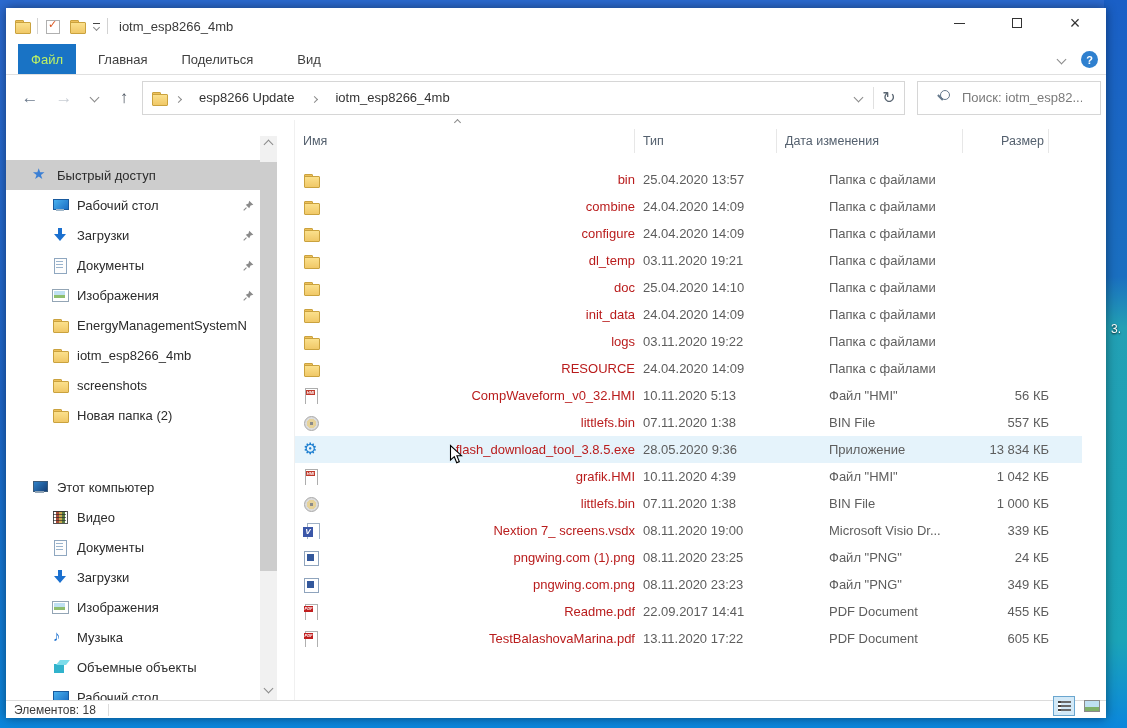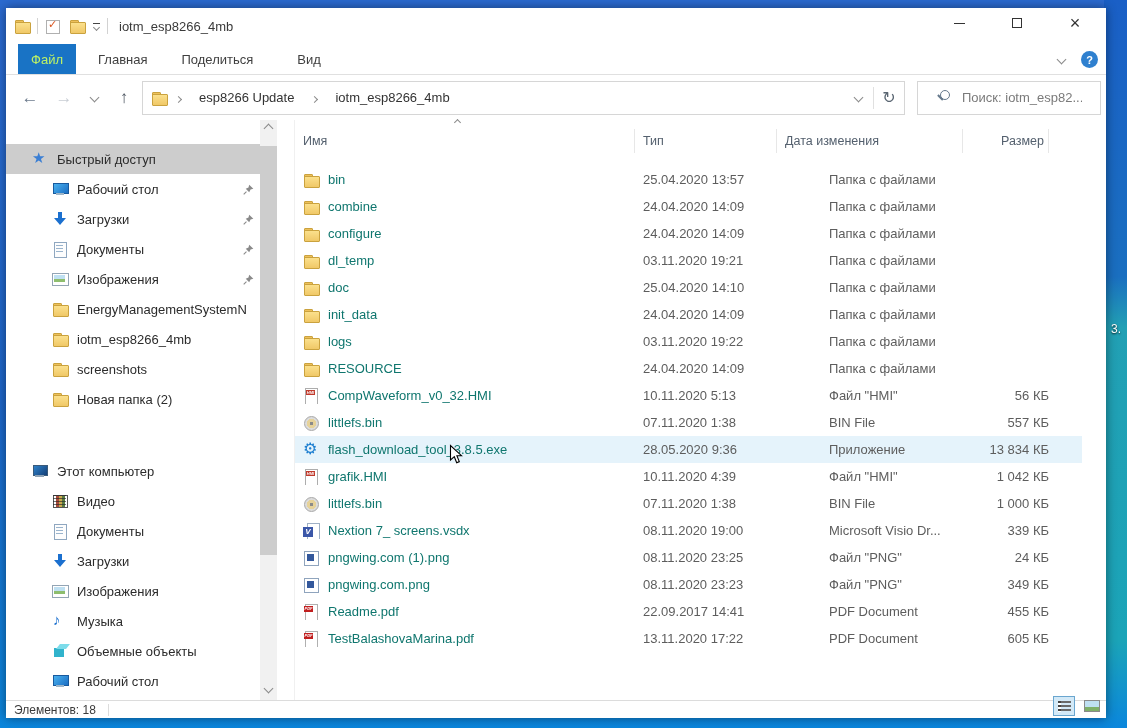--- a/index.html
+++ b/index.html
@@ -67,21 +67,21 @@
   .searchbox input { border:none; outline:none; width:120px; font-size:13px; font-family:inherit; color:#444; }
   .searchbox input::placeholder { color:#7a7a7a; }
   .mag { position:relative; width:15px; height:15px; flex:none; }
   .mag::before { content:""; position:absolute; left:4px; top:0; width:8px; height:8px; border:1.5px solid #66798c; border-radius:50%; }
   .mag::after { content:""; position:absolute; left:0; top:9px; width:7px; height:1.5px; background:#66798c; transform:rotate(45deg); transform-origin:right center; }
 
   
   .content { position:absolute; top:112px; left:0; right:0; bottom:18px; background:#fff; }
 
   
-  .sidebar { position:absolute; left:0; top:0; bottom:0; width:278px; overflow:hidden;padding-left:42px; }
+  .sidebar { position:absolute; left:0; top:16px; bottom:0; width:278px; overflow:hidden;padding-left:42px; }
   .sb-group { position:absolute; left:0; right:24px; }
   .g-qa { top:24px; } .g-pc { top:336px; }
   .sbrow { height:30px; display:flex; align-items:center; font-size:13px; color:#2b2b2b; padding-left:46px; white-space:nowrap; overflow:hidden; }
   .sbrow.head { padding-left:26px; }
   .sbrow.selected { background:#cdcdcd; }
   .sbrow .lbl { margin-left:9px; overflow:hidden; white-space:nowrap; }
   .pin { margin-left:auto; margin-right:6px; flex:none; }
 
   
   .sb-scroll { position:absolute; right:7px; top:0; bottom:0; width:17px; background:#f1f1f1; }
@@ -95,21 +95,21 @@
   .lheader { position:absolute; top:6px; left:0; right:24px; height:30px; display:flex; align-items:center; color:#54606e; font-size:12.5px; }
   .hc { height:24px; display:flex; align-items:center; border-right:1px solid #e7e7e7; }
   .hname { width:340px; padding-left:8px; position:relative; }
   .hdate { width:186px; padding-left:8px; }
   .htype { width:142px; padding-left:8px; }
   .hsize { width:86px; justify-content:flex-end; padding-right:4px; }
   .sort-ind { position:absolute; left:160px; top:-9px; }
   .rows { position:absolute; top:46px; left:0; right:24px; }
   .frow { display:flex; height:27px; align-items:center; font-size:13px; }
   .frow.hovered { background:#e5f3fb; }
-  .cname { width:340px; padding-left:8px; display:flex; align-items:center; gap:9px; color:#0f766e; overflow:hidden; white-space:nowrap; }
+  .cname { width:340px; padding-left:8px; display:flex; align-items:center; gap:9px; color:#b91c1c; overflow:hidden; white-space:nowrap;justify-content:space-between; }
   .cdate { width:186px; padding-left:8px; color:#5d5d5d; }
   .ctype { width:142px; padding-left:8px; color:#5d5d5d; }
   .csize { width:86px; text-align:right; color:#5d5d5d; }
 
   
   .statusbar { position:absolute; left:0; right:0; bottom:0; height:18px; border-top:1px solid #dcdcdc; display:flex; align-items:center; font-size:12px; color:#3b3b3b; padding-left:8px; background:#fff; }
   .sb-sep { width:1px; height:12px; background:#dcdcdc; margin-left:12px; }
   .view-btns { position:absolute; right:3px; bottom:2px; display:flex; gap:6px; }
   .vbtn { width:22px; height:20px; display:flex; align-items:center; justify-content:center; border:1px solid transparent; }
   .vbtn.active { background:#d3e9f7; border-color:#6aa6cf; }

